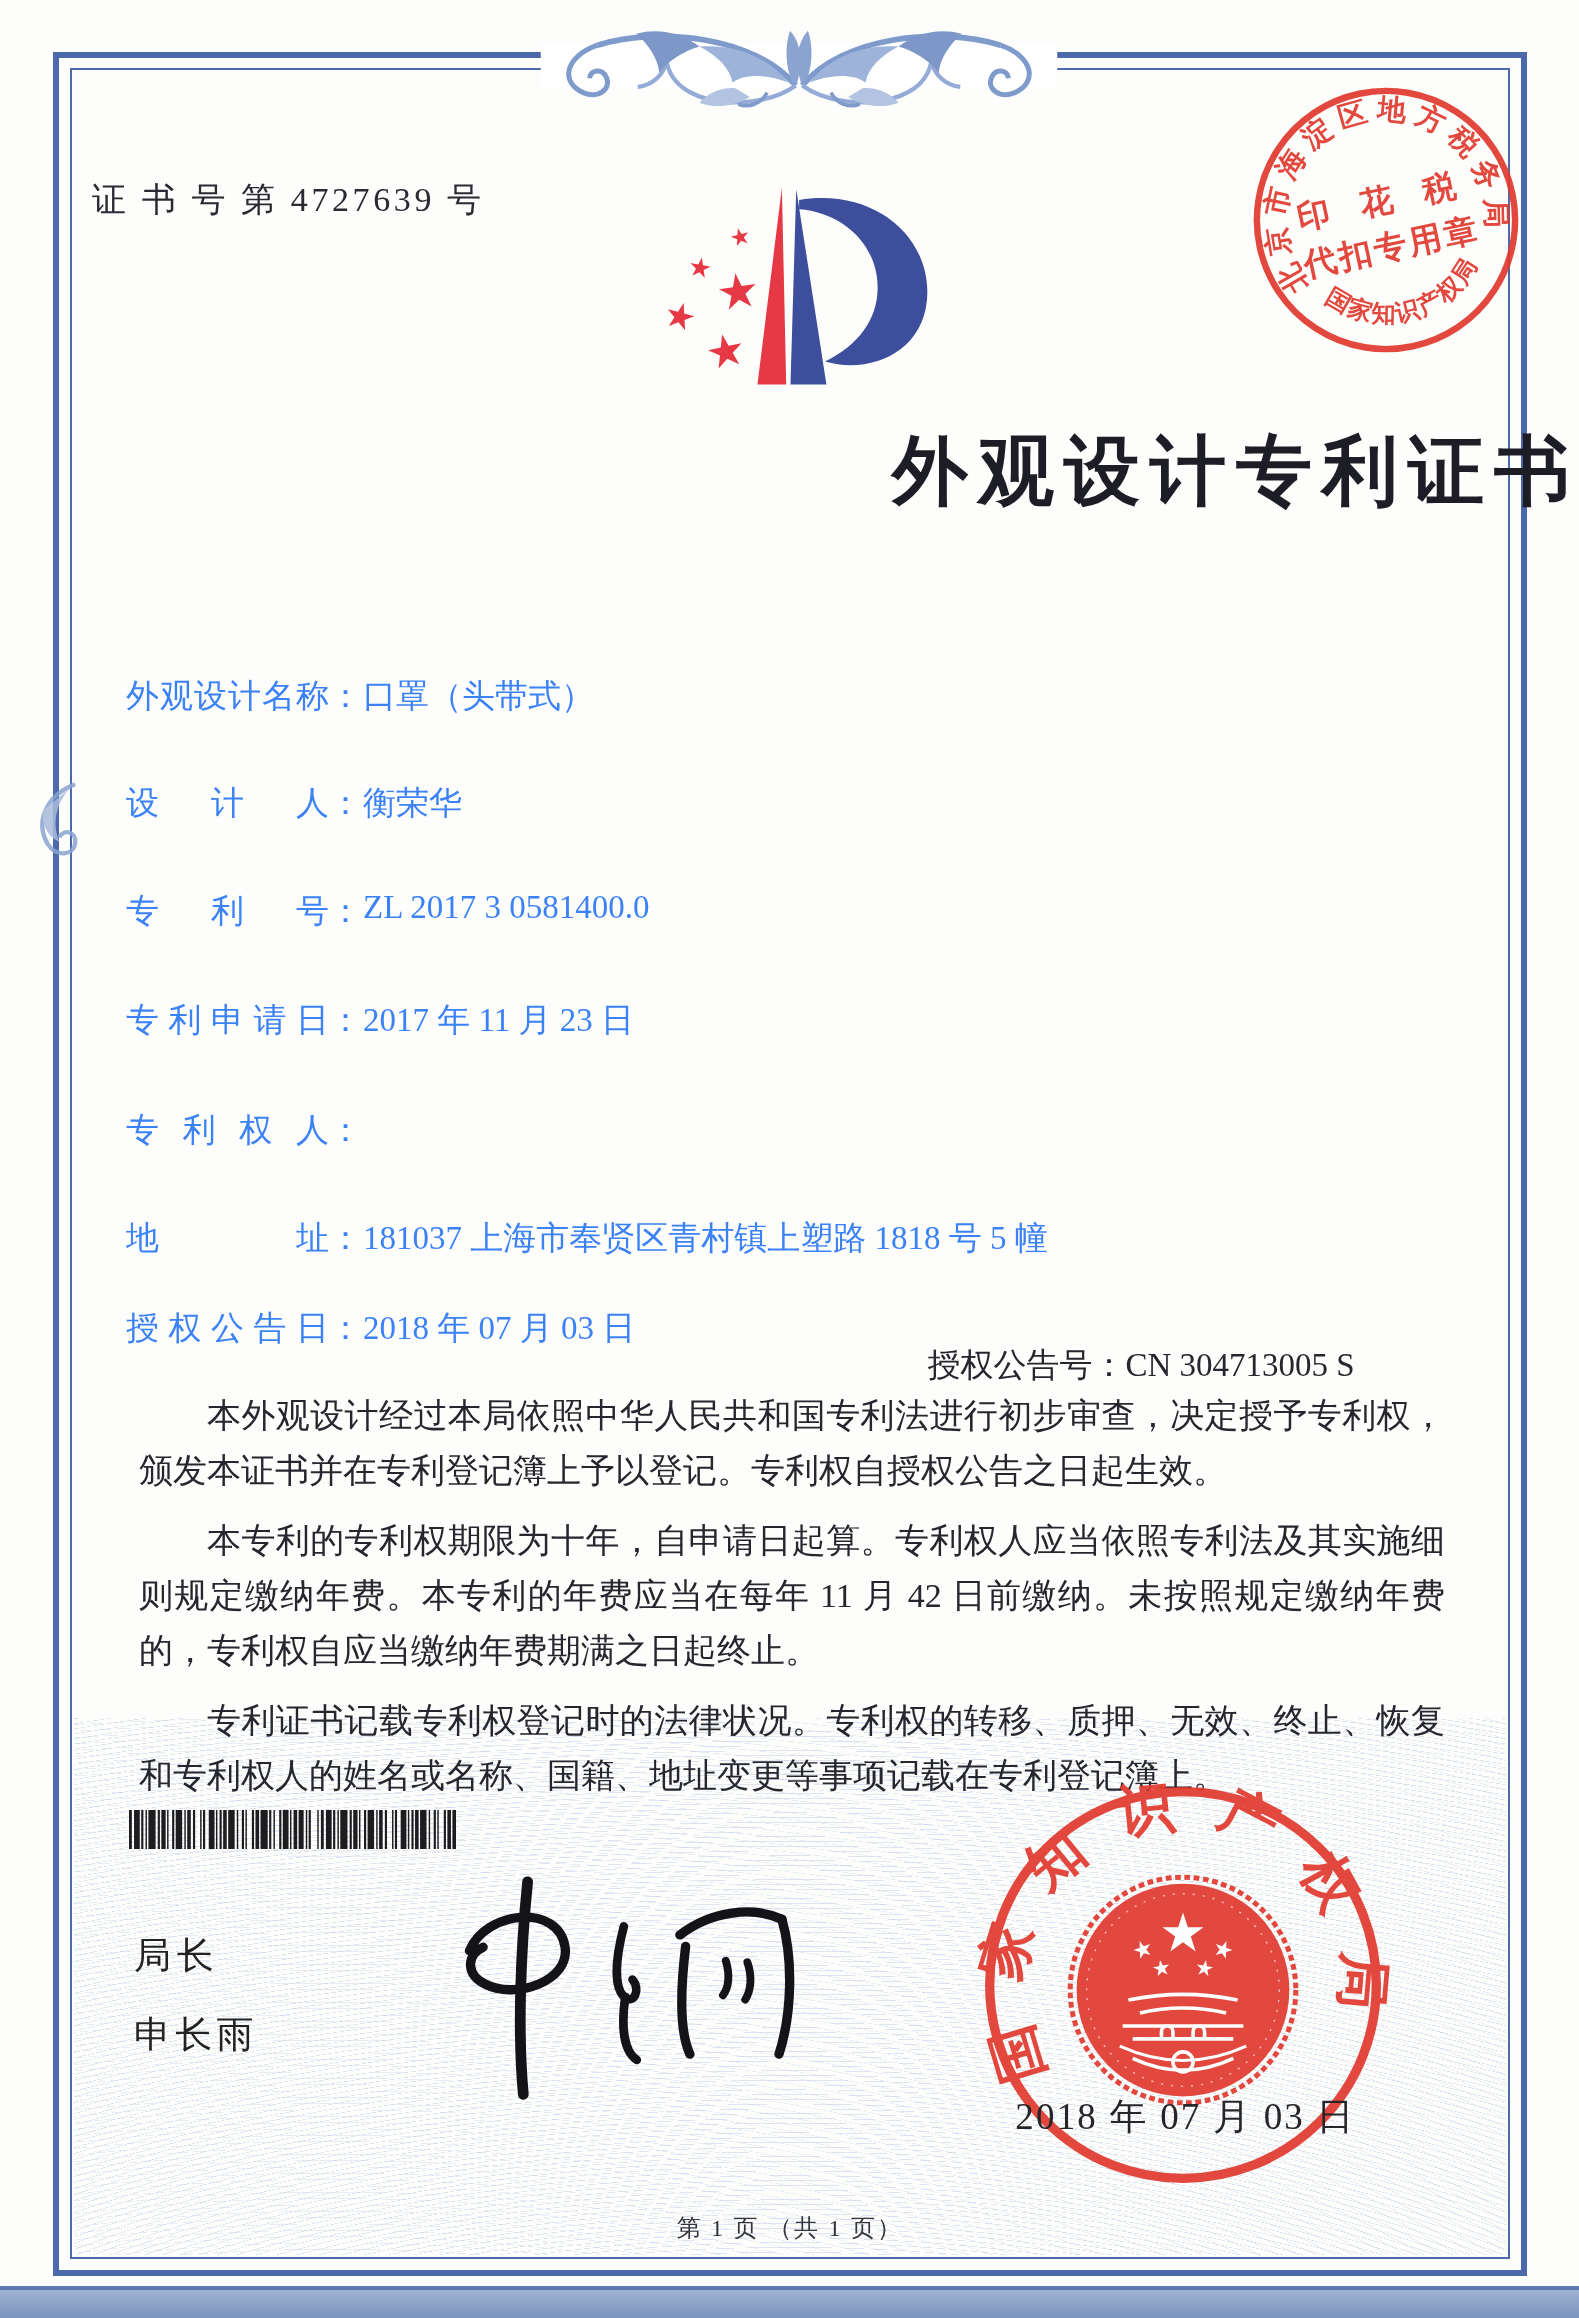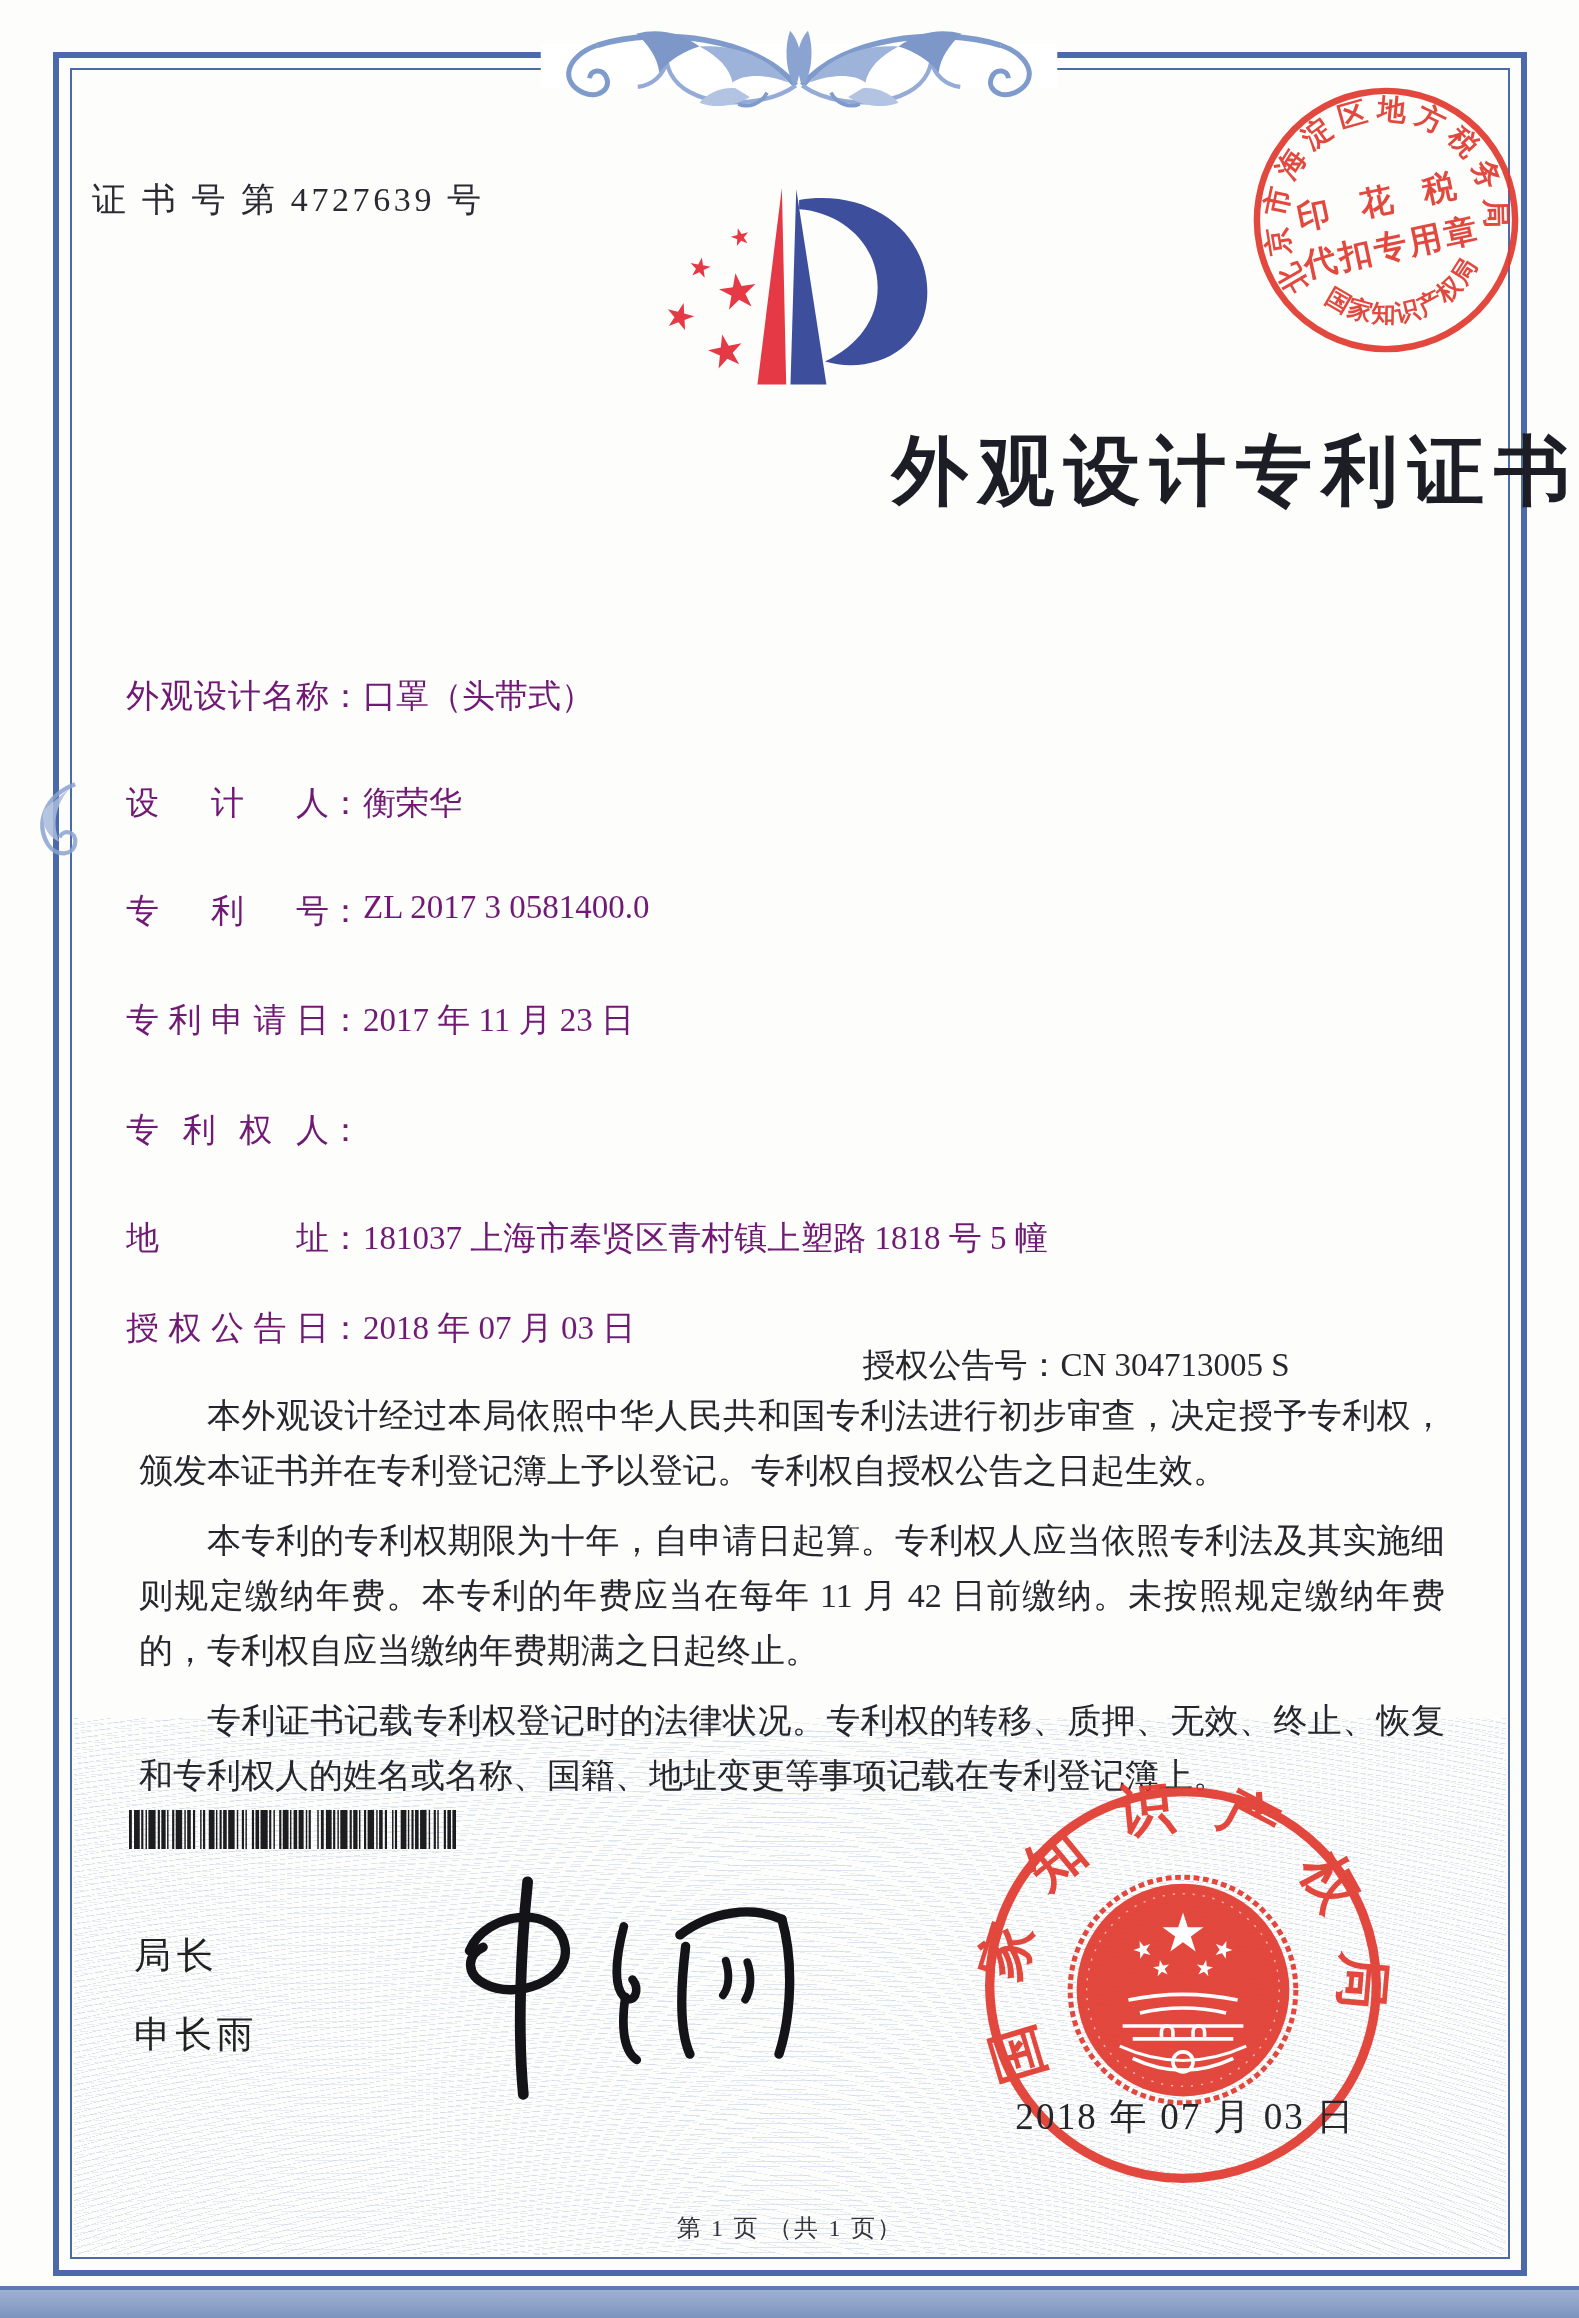--- a/index.html
+++ b/index.html
@@ -22,24 +22,24 @@
       repeating-radial-gradient(1868px 826px at 50% 168%, rgba(104,140,198,.38) 0 1.4px, rgba(0,0,0,0) 1.4px 10.8px),
       repeating-radial-gradient(2083px 970px at 18% 178%, rgba(104,140,198,.26) 0 1.4px, rgba(0,0,0,0) 1.4px 13.6px);
   }
   
   .cert-no{position:absolute;left:92px;top:177px;font-size:34px;letter-spacing:3.6px;color:#2a2a33;}
   .logo{position:absolute;left:611px;top:146px;width:359px;height:250px;}
   .tax-stamp{position:absolute;left:1244px;top:78px;width:284px;height:284px;transform:rotate(-12deg);opacity:.92;}
   .page-title{position:absolute;left:0;right:0;top:421px;text-align:right;
     font-size:76px;font-weight:bold;letter-spacing:10px;color:#1d1d26;}
   
-  .field-row{position:absolute;left:126px;font-size:33px;display:flex;white-space:pre;color:#701a75;}
+  .field-row{position:absolute;left:126px;font-size:33px;display:flex;white-space:pre;color:#3b82f6;}
   .f-label{display:inline-block;width:203px;text-align:justify;text-align-last:justify;}
   .f-colon{display:inline-block;width:34px;}
-  .grant-right{position:absolute;left:846px;top:1306px;font-size:33px;white-space:pre;}
+  .grant-right{position:absolute;left:911px;top:1306px;font-size:33px;white-space:pre;}
   
   .body-text{position:absolute;left:124px;top:1373px;width:1336px;font-size:34px;line-height:55px;
     text-align:justify;color:#26262e;}
   .body-text p{margin:15px;text-indent:2em;}
   
   .barcode{position:absolute;left:129px;top:1810px;width:327px;height:39px;}
   .signer-role{position:absolute;left:134px;top:1931px;font-size:37px;letter-spacing:5.7px;color:#222;text-align:center;}
   .signer-name{position:absolute;left:134px;top:2010px;font-size:37px;letter-spacing:4.3px;color:#222;}
   .signature{position:absolute;left:394px;top:1866px;width:431px;height:237px;}
   .seal{position:absolute;left:971px;top:1773px;width:424px;height:424px;opacity:.93;}

